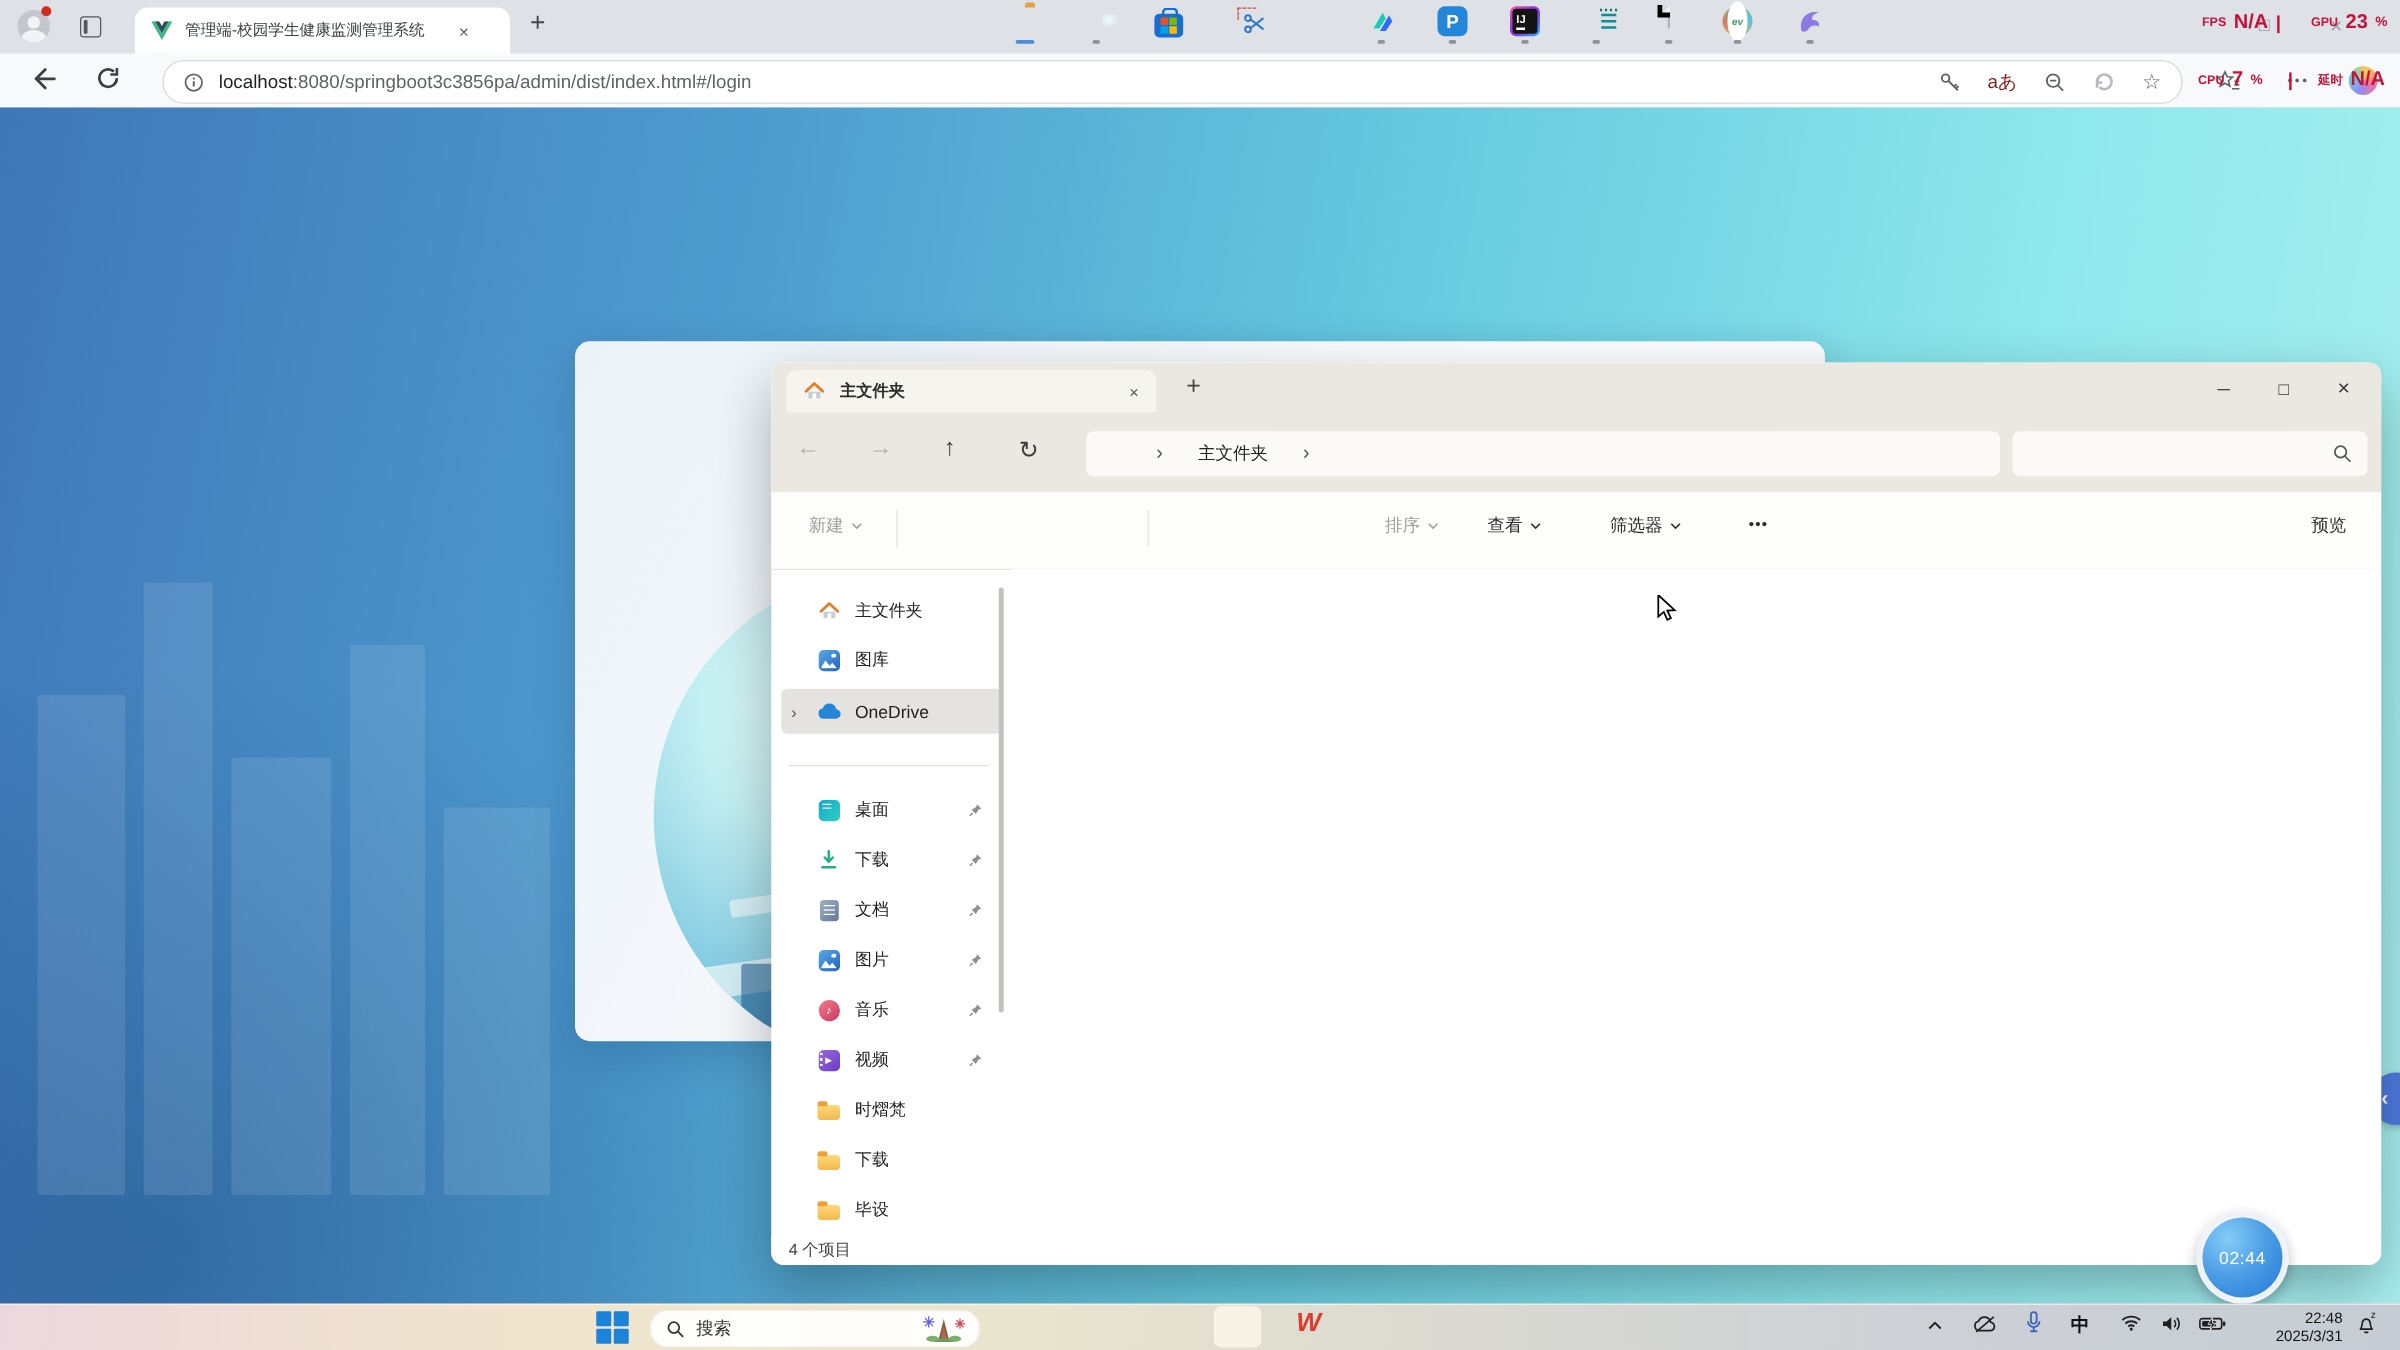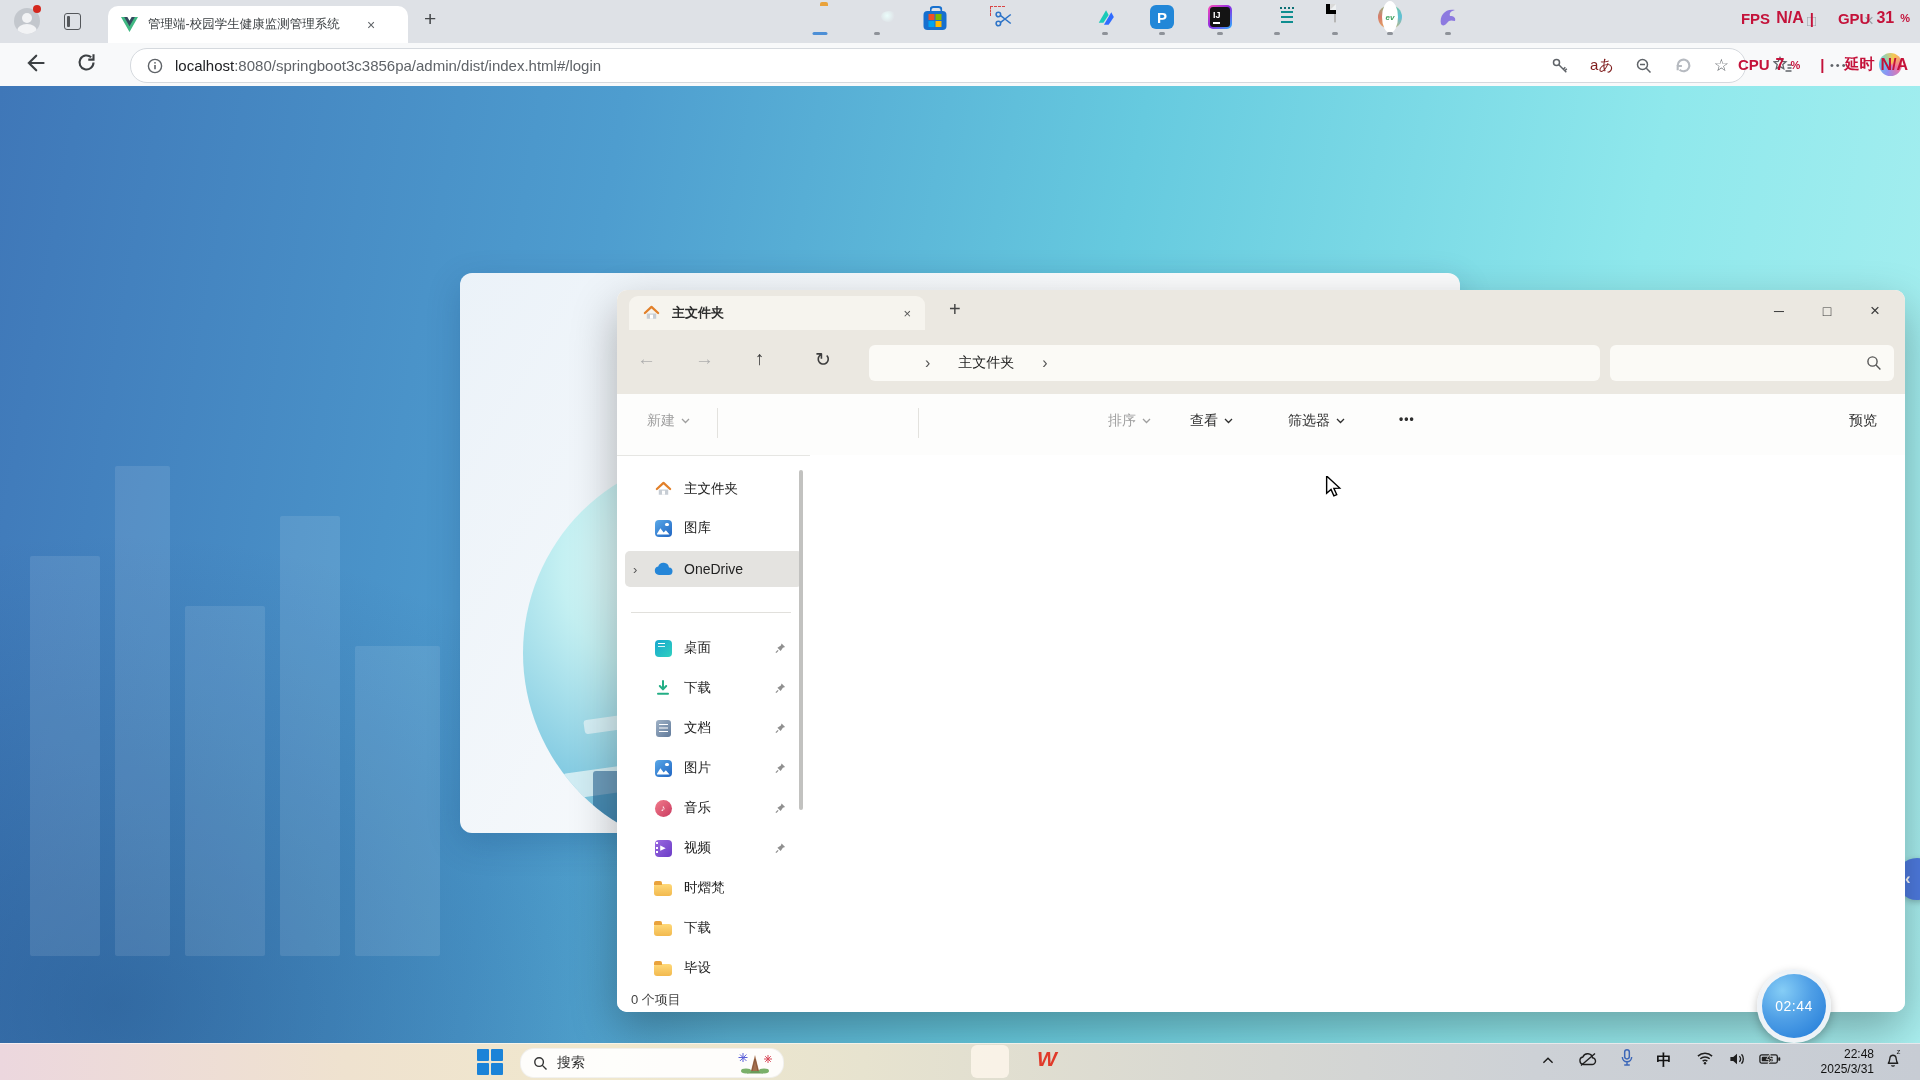--- a/index.html
+++ b/index.html
@@ -16,21 +16,21 @@
   .avdot{position:absolute;left:33px;top:5px;width:8px;height:8px;border-radius:50%;background:#d4281e}
   .wsicon{position:absolute;left:64px;top:13px;width:15px;height:15px;border:1.8px solid #54575b;border-radius:3px}
   .wsicon:before{content:"";position:absolute;left:2px;top:2px;bottom:2px;width:3px;background:#54575b;border-radius:1px}
   .btab{position:absolute;left:108px;top:6px;width:300px;height:37px;background:#fff;border-radius:10px 10px 0 0;display:flex;align-items:center}
   .btab-title{width:215px;margin-left:10px;font-size:12.5px;color:#3c4043;white-space:nowrap;overflow:hidden}
   .gico{color:#5f6368}
   .newtab{position:absolute;left:424px;top:7px;font-size:21px;color:#44474a;font-weight:400}
   .ghostbtn{position:absolute;color:#9b9fa6;font-size:15px}
   .perf1{position:absolute;right:10px;top:9px;display:flex;gap:6px;align-items:center;z-index:3}
   .perf2{position:absolute;right:12px;top:12px;display:flex;gap:6px;align-items:center;z-index:3}
-  .rlab{color:#c4123a;font-weight:600;font-size:15px}
+  .rlab{color:#c4123a;font-weight:600;font-size:10px}
   .rval{color:#c4123a;font-weight:800;font-size:16px}
   .runit{color:#c4123a;font-weight:600;font-size:11px}
   .rsep{color:#c4123a;font-weight:700;font-size:15px}
   .btoolbar{position:absolute;left:0;top:43px;width:1920px;height:43px;background:#f8f9fa;border-bottom:1px solid #dadce0}
   .urlpill{position:absolute;left:130px;top:5px;width:1614px;height:33px;background:#fff;border:1px solid #d5d9de;border-radius:17px;display:flex;align-items:center}
   .urltxt{font-size:15px;margin-left:12px;white-space:nowrap}
   .uhost{color:#202124}.urest{color:#5f6368}
   .pillicons{margin-left:auto;display:flex;align-items:center;gap:21px;padding-right:16px}
   .navg{position:absolute;top:9px;color:#3c4043}
 
@@ -179,21 +179,21 @@
     <span class="newtab">+</span>
 
     <span class="ghostbtn" style="right:104px;top:12px">□</span>
     <span class="ghostbtn" style="right:46px;top:11px;font-size:17px">×</span>
 
     <div class="perf1">
       <span class="rlab">FPS</span>
       <span class="rval">N/A</span>
       <span class="rsep">|</span>
       <span class="rlab" style="margin-left:18px">GPU</span>
-      <span class="rval">31</span>
+      <span class="rval">23</span>
       <span class="runit">%</span>
     </div>
   </div>
 
   <div class="btoolbar">
     <svg class="navg abs" style="left:24px" width="22" height="22" viewBox="0 0 18 18">
       <path d="M10 3 L4 9 L10 15 M4 9 h12" stroke="#3c4043" stroke-width="1.8" fill="none" stroke-linecap="round"></path>
     </svg>
     <svg class="navg abs" style="left:76px" width="21" height="21" viewBox="0 0 18 18">
       <path d="M15 9 a6 6 0 1 1 -2-4.5" stroke="#3c4043" stroke-width="1.8" fill="none"></path>
@@ -462,21 +462,21 @@
           <span class="foldic"></span>
         </span>
       <span class="slab">毕设</span>
     </div>
 
     <div class="sscroll"></div>
 
     <div class="abs" style="left:193px;top:165px;right:0;bottom:24px;background:#fff"></div>
 
     <div class="xstatus">
-      <span>0 个项目</span>
+      <span>4 个项目</span>
     </div>
   </div>
 
   <svg class="cursor" width="19" height="22" viewBox="0 0 12 14">
     <path d="M1 0 L1 11 L3.8 8.6 L5.6 12.6 L7.4 11.8 L5.6 7.9 L9.3 7.7 Z" fill="#fff" stroke="#000" stroke-width="0.9"></path>
   </svg>
 
   <div class="fclock">
     <span>02:44</span>
   </div>

